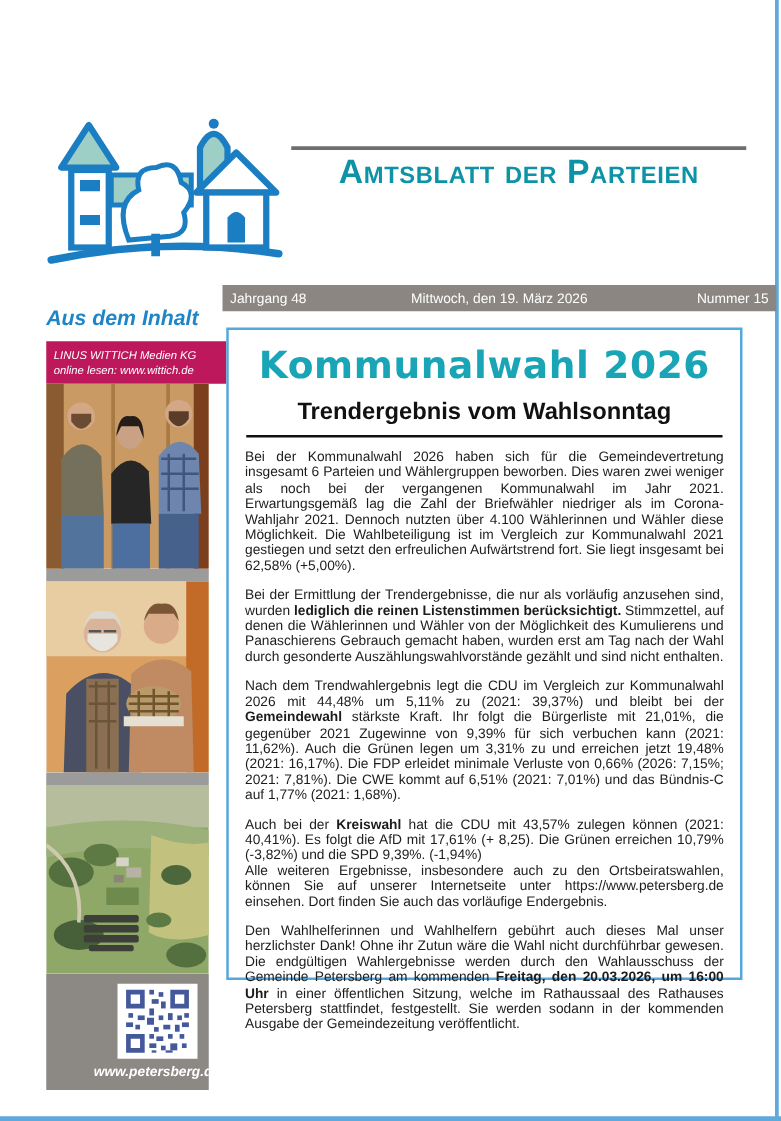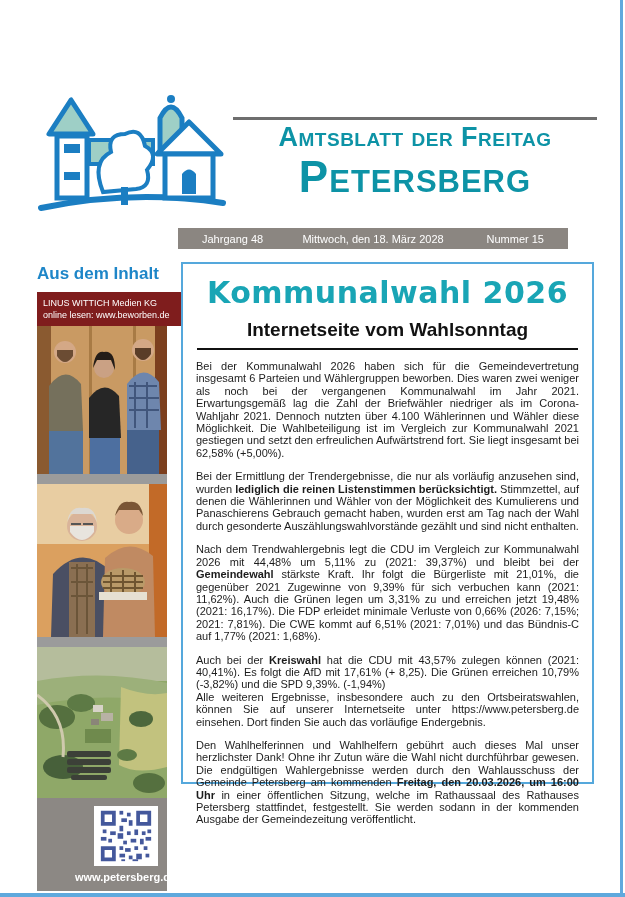--- a/index.html
+++ b/index.html
@@ -33,32 +33,32 @@
     font-size: 27px; color: #0d93a6; letter-spacing: 0.5px;
   }
   .subtitle2 {
     position: absolute; left: 233px; top: 152px; width: 364px;
     text-align: center; font-variant: small-caps; font-weight: bold;
     font-size: 44px; color: #0d93a6; letter-spacing: 1px;
   }
 
   
   .issue-bar {
-    position: absolute; left: 178px; top: 228px; width: 390px; height: 21px;
+    position: absolute; left: 178px; top: 228px; width: 443px; height: 21px;
     background: #8b8681; color: #ffffff;
     display: flex; align-items: center; justify-content: space-between;
-    font-size: 11px; padding: 0 24px;
+    font-size: 11px; padding: 0 6px;
   }
   .issue-bar .mid { position: absolute; left: 0; width: 100%; text-align: center; }
 
   
-  .sidebar { position: absolute; left: 37px; top: 264px; width: 151px; }
+  .sidebar { position: absolute; left: 37px; top: 245px; width: 151px; font-style: italic; }
   .sidebar-title { font-size: 17px; font-weight: bold; color: #1e86c8; height: 28px; }
   .caption-bar {
-    background: #7f1d1d; color: #ffffff;
+    background: #be185d; color: #ffffff;
     font-size: 9px; line-height: 12px; padding: 5px 6px; height: 34px;
   }
   .photo { width: 130px; display: block; }
   .photo-sep { width: 130px; height: 10px; background: #9b9b9b; }
   .qr-block {
     width: 130px; height: 93px; background: #8c8884;
     display: flex; flex-direction: column; align-items: center; padding-left: 47px;
   }
   .qr-tile { width: 64px; height: 60px; background: #ffffff; margin-top: 8px; padding: 3px; }
   .qr-caption { color: #ffffff; font-weight: bold; font-size: 11px; margin-top: 5px; }
@@ -104,35 +104,34 @@
     <path d="M127 62 L127 28 Q138 6 149 28 L149 62 Z" fill="#9ecfc6" stroke="#1b7ec2" stroke-width="5"></path>
     <circle cx="138" cy="9" r="4" fill="#1b7ec2"></circle>
     <polygon points="124,64 188,64 156,32" fill="#ffffff" stroke="#1b7ec2" stroke-width="5" stroke-linejoin="round"></polygon>
     <rect x="132" y="64" width="48" height="44" fill="#ffffff" stroke="#1b7ec2" stroke-width="5"></rect>
     <path d="M149 104 L149 84 Q156 75 163 84 L163 104 Z" fill="#1b7ec2"></path>
     <path d="M70 102 Q58 72 78 62 Q74 44 92 44 Q108 36 112 56 Q127 64 114 80 Q119 97 103 99 Z" fill="#ffffff" stroke="#1b7ec2" stroke-width="4"></path>
     <rect x="88" y="97" width="7" height="18" fill="#1b7ec2"></rect>
   </svg>
 
   <div class="rule-gray"></div>
-  <div class="subtitle1">Amtsblatt der Freitag</div>
-  <div class="subtitle2">Petersberg</div>
+  <div class="subtitle1">Amtsblatt der Parteien</div>
 
   <div class="issue-bar">
     <span>Jahrgang 48</span>
-    <span class="mid">Mittwoch, den 18. März 2028</span>
+    <span class="mid">Mittwoch, den 19. März 2026</span>
     <span>Nummer 15</span>
   </div>
 
   <div class="sidebar">
     <div class="sidebar-title">Aus dem Inhalt</div>
 
     <div class="caption-bar">
       <div>LINUS WITTICH Medien KG</div>
-      <div>online lesen: www.beworben.de</div>
+      <div>online lesen: www.wittich.de</div>
     </div>
 
     <svg class="photo" viewBox="0 0 130 148" width="130" height="148" aria-label="Drei Personen vor einer Holzwand">
       <rect width="130" height="148" fill="#c99a63"></rect>
       <rect x="0" y="0" width="14" height="148" fill="#8a5a30"></rect>
       <rect x="118" y="0" width="12" height="148" fill="#7c3f1e"></rect>
       <rect x="52" y="0" width="3" height="148" fill="#a87b45"></rect>
       <rect x="96" y="0" width="3" height="148" fill="#a87b45"></rect>
       <circle cx="28" cy="26" r="11" fill="#d4a886"></circle>
       <path d="M20 30 Q28 42 36 30 L36 24 L20 24 Z" fill="#6b4c33"></path>
@@ -232,21 +231,21 @@
               <rect x="18" y="27" width="3" height="1"></rect>
           </g>
         </svg>
       </div>
       <div class="qr-caption">www.petersberg.de</div>
     </div>
   </div>
 
   <div class="article-box">
     <h1 class="headline">Kommunalwahl 2026</h1>
-    <h2 class="subheadline">Internetseite vom Wahlsonntag</h2>
+    <h2 class="subheadline">Trendergebnis vom Wahlsonntag</h2>
     <div class="headline-rule"></div>
     <div class="article-body">
       <p><span>Bei der Kommunalwahl 2026 haben sich für die Gemeindevertretung insgesamt 6 Parteien und Wählergruppen beworben. Dies waren zwei weniger als noch bei der vergangenen Kommunalwahl im Jahr 2021. Erwartungsgemäß lag die Zahl der Briefwähler niedriger als im Corona-Wahljahr 2021. Dennoch nutzten über 4.100 Wählerinnen und Wähler diese Möglichkeit. Die Wahlbeteiligung ist im Vergleich zur Kommunalwahl 2021 gestiegen und setzt den erfreulichen Aufwärtstrend fort. Sie liegt insgesamt bei 62,58% (+5,00%).</span></p>
       <p><span>Bei der Ermittlung der Trendergebnisse, die nur als vorläufig anzusehen sind, wurden </span><b>lediglich die reinen Listenstimmen berücksichtigt.</b><span> Stimmzettel, auf denen die Wählerinnen und Wähler von der Möglichkeit des Kumulierens und Panaschierens Gebrauch gemacht haben, wurden erst am Tag nach der Wahl durch gesonderte Auszählungswahlvorstände gezählt und sind nicht enthalten.</span></p>
       <p><span>Nach dem Trendwahlergebnis legt die CDU im Vergleich zur Kommunalwahl 2026 mit 44,48% um 5,11% zu (2021: 39,37%) und bleibt bei der </span><b>Gemeindewahl</b><span> stärkste Kraft. Ihr folgt die Bürgerliste mit 21,01%, die gegenüber 2021 Zugewinne von 9,39% für sich verbuchen kann (2021: 11,62%). Auch die Grünen legen um 3,31% zu und erreichen jetzt 19,48% (2021: 16,17%). Die FDP erleidet minimale Verluste von 0,66% (2026: 7,15%; 2021: 7,81%). Die CWE kommt auf 6,51% (2021: 7,01%) und das Bündnis-C auf 1,77% (2021: 1,68%).</span></p>
       <p><span>Auch bei der </span><b>Kreiswahl</b><span> hat die CDU mit 43,57% zulegen können (2021: 40,41%). Es folgt die AfD mit 17,61% (+ 8,25). Die Grünen erreichen 10,79% (-3,82%) und die SPD 9,39%. (-1,94%)</span><br><span>Alle weiteren Ergebnisse, insbesondere auch zu den Ortsbeiratswahlen, können Sie auf unserer Internetseite unter https://www.petersberg.de einsehen. Dort finden Sie auch das vorläufige Endergebnis.</span></p>
       <p><span>Den Wahlhelferinnen und Wahlhelfern gebührt auch dieses Mal unser herzlichster Dank! Ohne ihr Zutun wäre die Wahl nicht durchführbar gewesen. Die endgültigen Wahlergebnisse werden durch den Wahlausschuss der Gemeinde Petersberg am kommenden </span><b>Freitag, den 20.03.2026, um 16:00 Uhr</b><span> in einer öffentlichen Sitzung, welche im Rathaussaal des Rathauses Petersberg stattfindet, festgestellt. Sie werden sodann in der kommenden Ausgabe der Gemeindezeitung veröffentlicht.</span></p>
     </div>
   </div>
 

